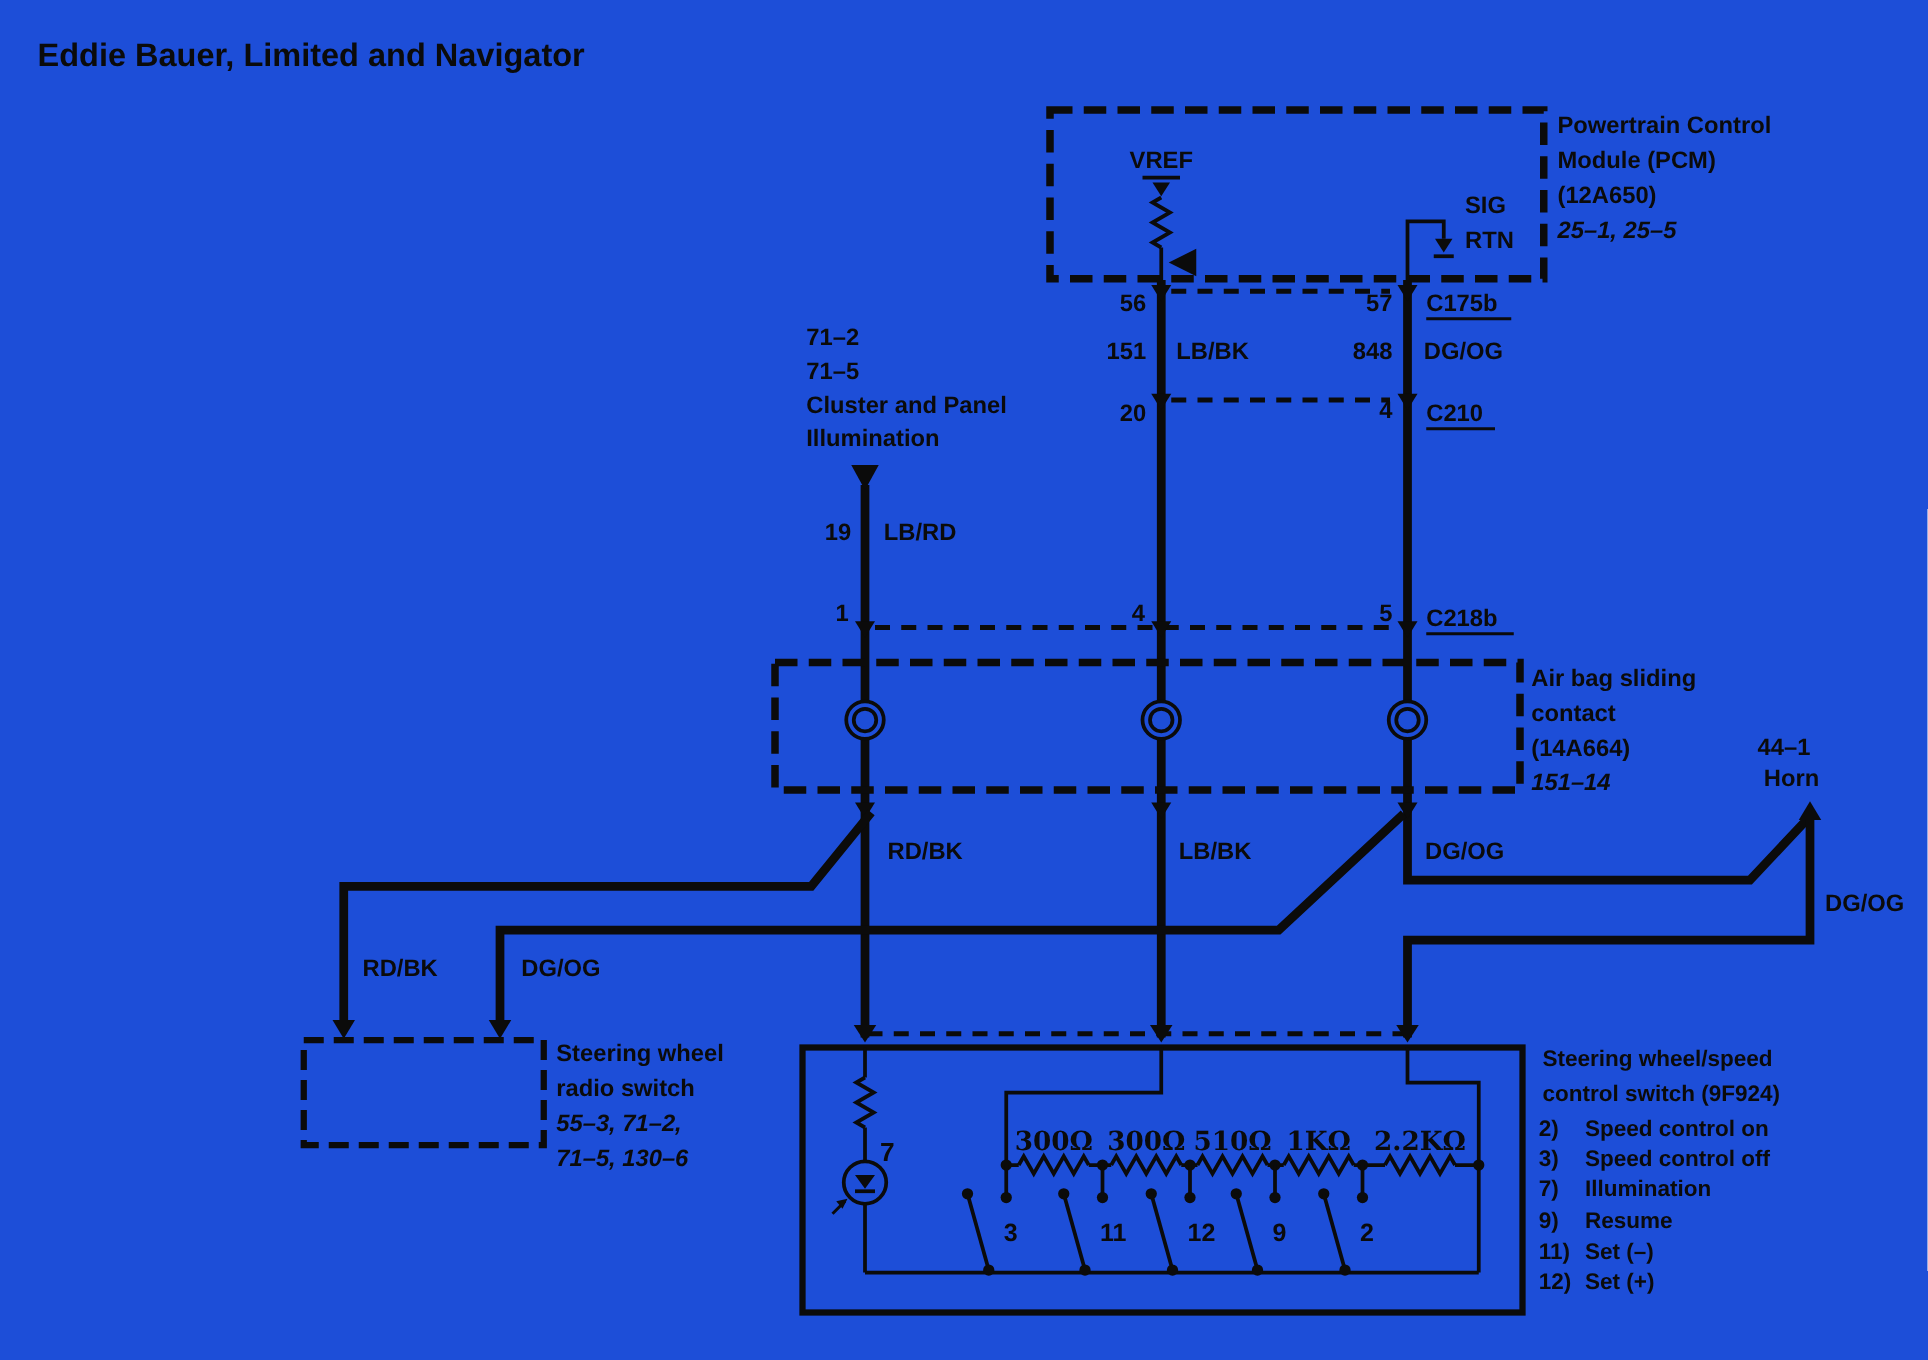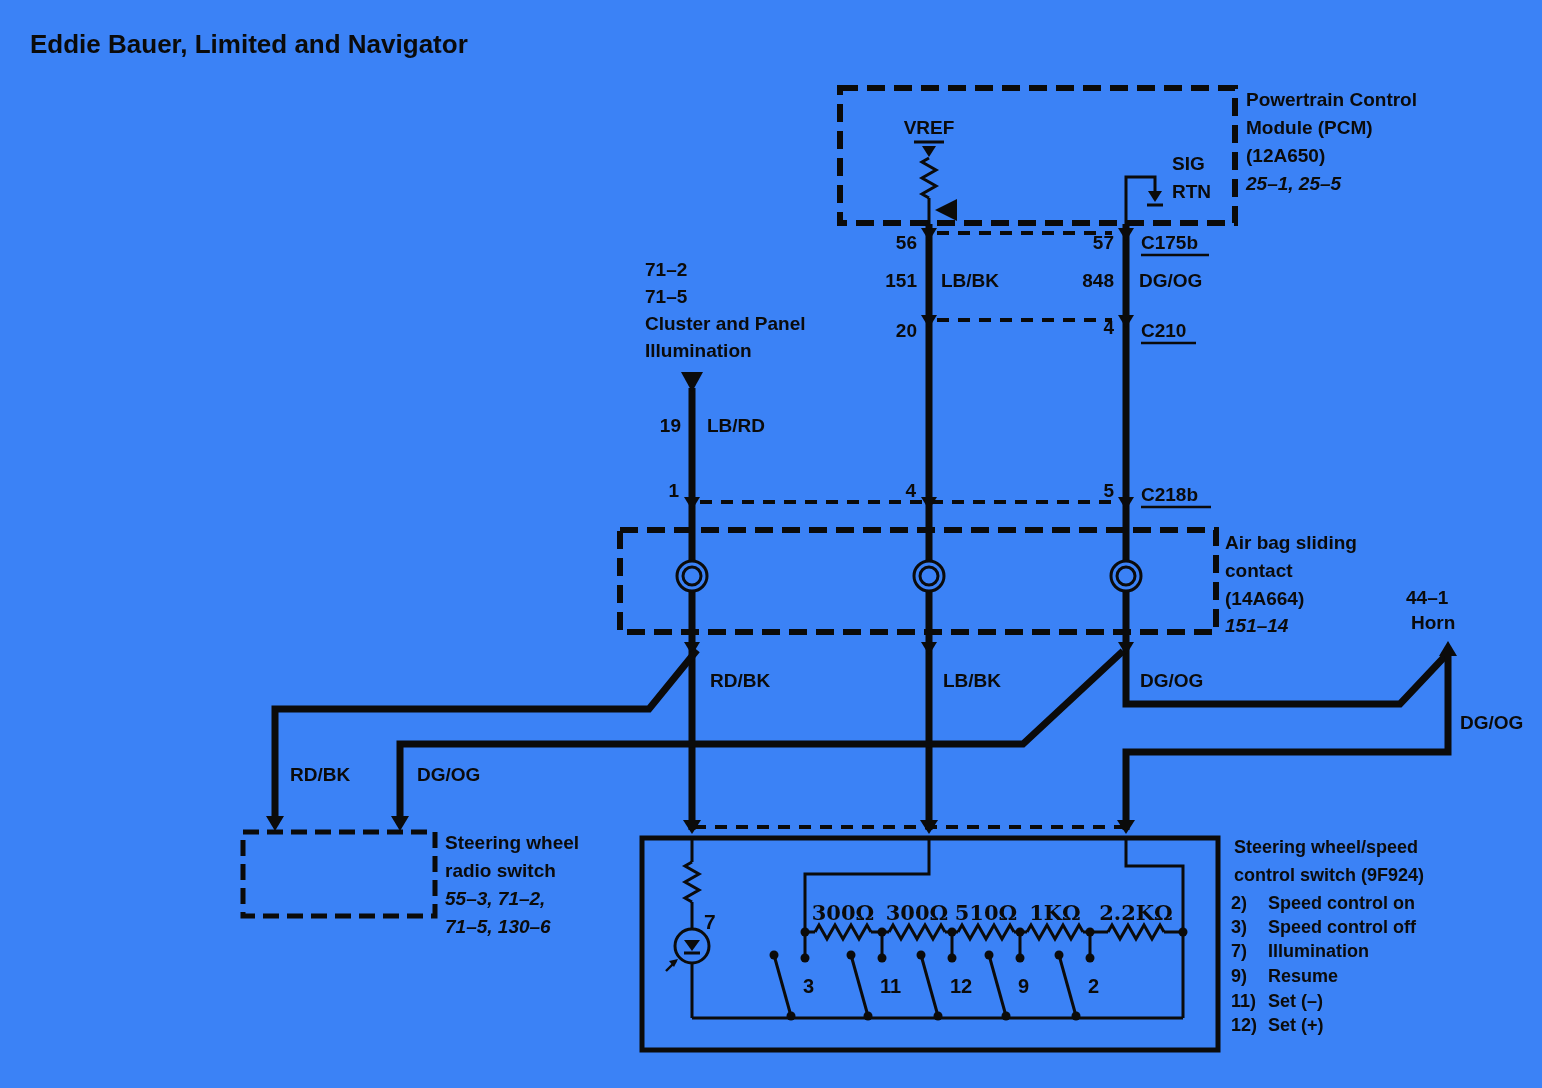--- a/index.html
+++ b/index.html
@@ -1,16 +1,16 @@
 <!DOCTYPE html>
 <html><head>
 <meta charset="utf-8">
 <style>
   html,body{margin:0;padding:0;background:#f6f6f4;}
-  #page{position:relative;width:1542px;height:1088px;background:#3b82f6;overflow:hidden;text-decoration:underline;}
+  #page{position:relative;width:1542px;height:1088px;background:#1d4ed8;overflow:hidden;text-decoration:underline;}
   svg{position:absolute;left:0;top:0;}
   .ln{stroke:#0b0b0b;fill:none;}
   .w7{stroke-width:7;}
   .w5{stroke-width:5;}
   .w3{stroke-width:3;}
   .w2{stroke-width:2.4;}
   .fill{fill:#0b0b0b;stroke:none;}
   .dashbox{stroke:#0b0b0b;fill:none;stroke-width:6;stroke-dasharray:18 9;}
   .dashbox5{stroke:#0b0b0b;fill:none;stroke-width:5;stroke-dasharray:16 8;}
   .dashln{stroke:#0b0b0b;fill:none;stroke-width:4;stroke-dasharray:12 9;}

